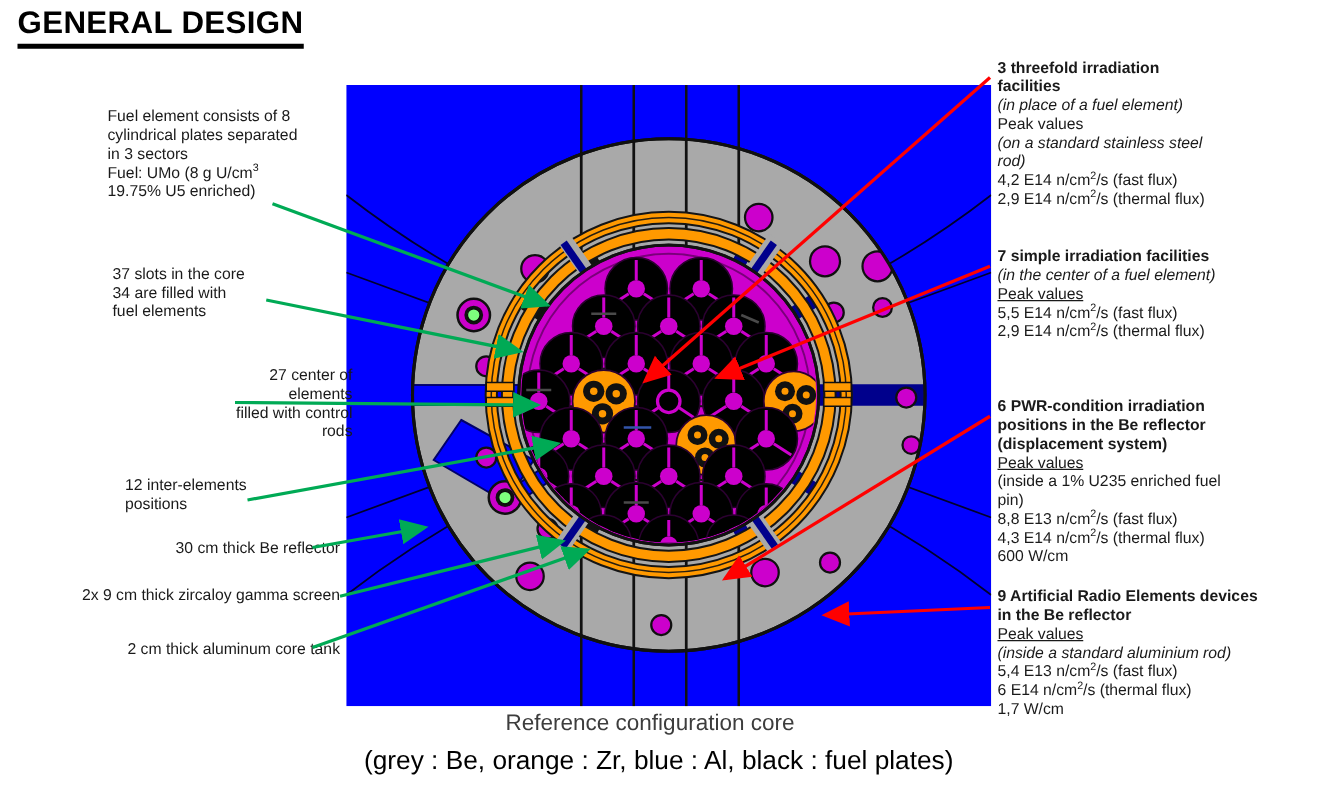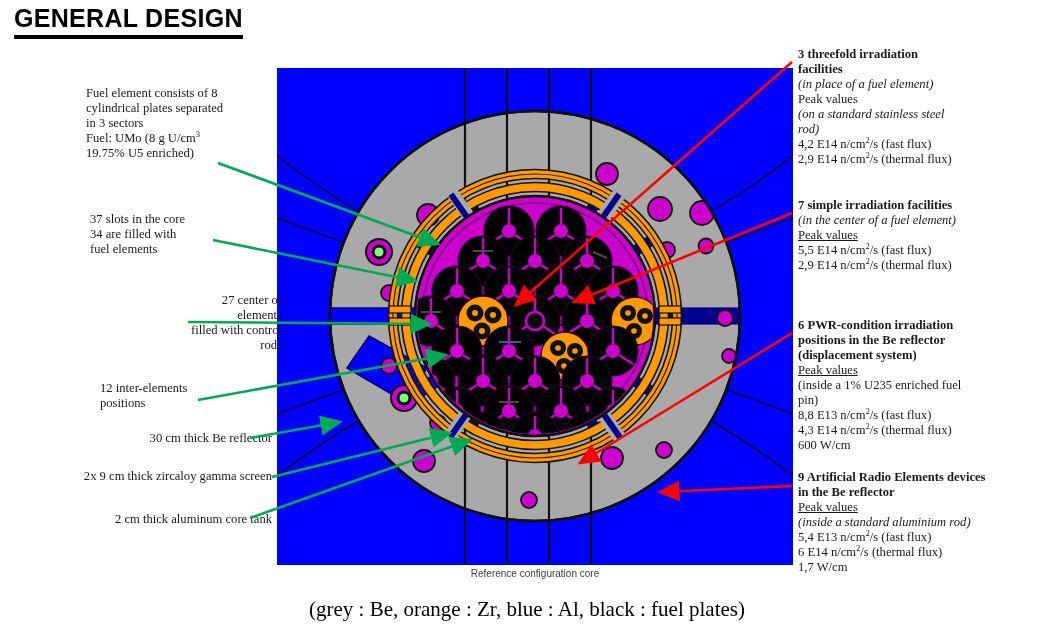--- a/index.html
+++ b/index.html
@@ -36,45 +36,45 @@
     position: absolute;
     left: 277px;
     top: 68px;
     width: 516px;
     height: 497px;
   }
   #diagram svg { display: block; }
 
   #diagram-caption {
     position: absolute;
-    left: 277px;
+    left: 262px;
     top: 568px;
     width: 516px;
     text-align: center;
-    font-size: 10px;
+    font-size: 18px;
     color: #3d3d3d;
     font-family: "Liberation Sans", sans-serif;
   }
 
   
   #legend-caption {
     position: absolute;
     left: 0;
     top: 597px;
     width: 1054px;
     text-align: center;
     font-size: 21px;
-    font-family: Liberation Serif, serif;
+    font-family: Liberation Sans, sans-serif;
     color: #000;
   }
 
   
   .anno {
     position: absolute;
-    font-family: Liberation Serif, serif;
+    font-family: Liberation Sans, sans-serif;
     color: #1a1a1a;
     line-height: 1.19;
   }
   .anno-left {
     font-size: 12.6px;
     text-align: left;
   }
   .anno-right {
     font-size: 12.6px;
     text-align: left;

